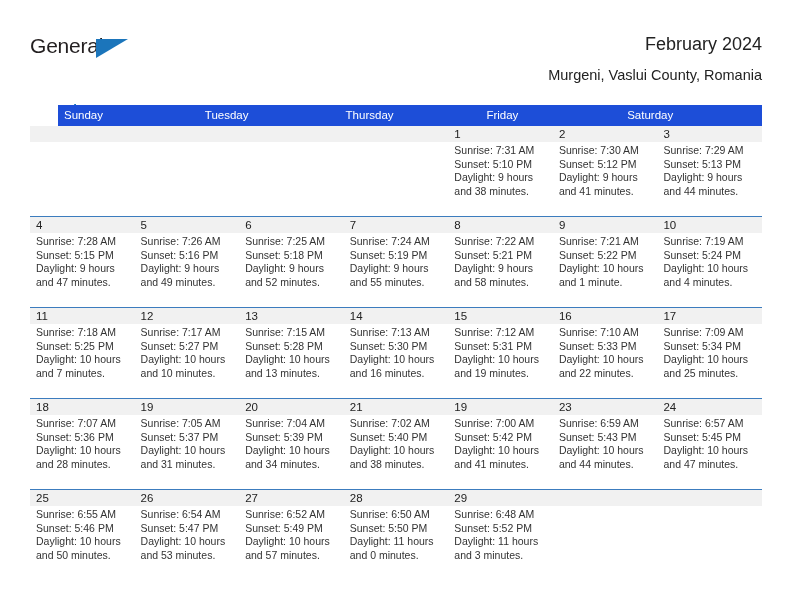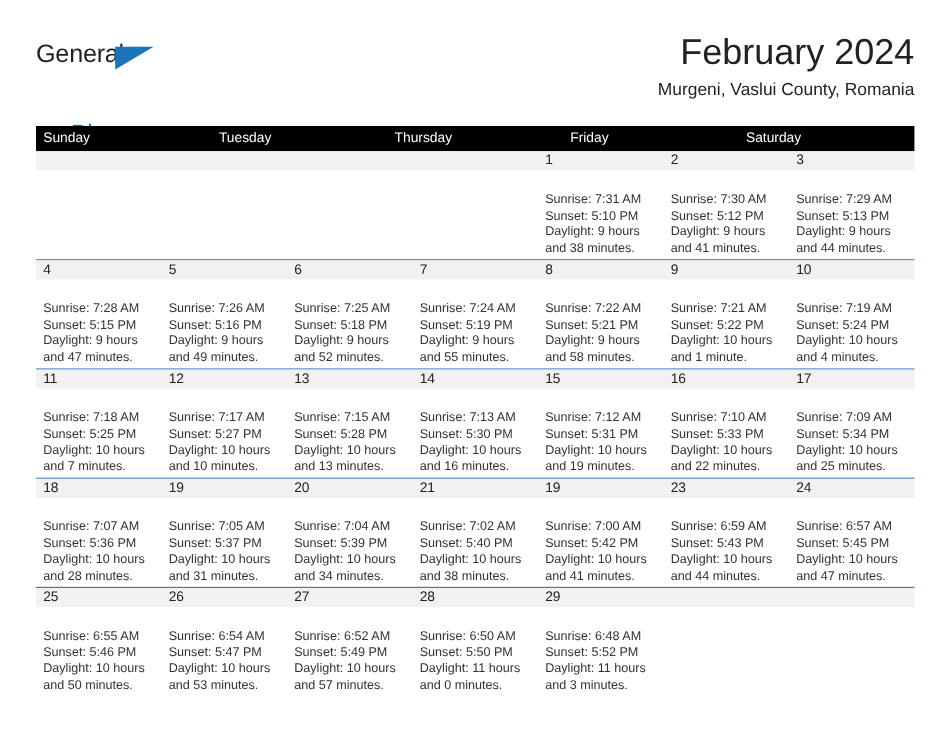--- a/index.html
+++ b/index.html
@@ -65,21 +65,21 @@
     font-family: "Liberation Sans", sans-serif;
     margin-top: 46px;
   }
   .title-block {
     position: absolute;
     right: 0;
     top: 0;
     text-align: right;
   }
   .cal-title {
-    font-size: 30px;
+    font-size: 18px;
     color: #222222;
     line-height: 32px;
     white-space: nowrap;
   }
   .cal-subtitle {
     font-size: 14.5px;
     color: #222222;
     line-height: 22px;
     margin-top: 4px;
     white-space: nowrap;
@@ -87,22 +87,23 @@
 
   
   .calendar {
     position: absolute;
     left: 30px;
     top: 105px;
     width: 732px;
   }
   .weekday-row {
     display: flex;
-    background: #000000;
+    background: #1d4ed8;
     height: 21px;
+    margin-left: 28px;
   }
   .weekday {
     flex: 1 1 0;
     color: #ffffff;
     font-size: 11.5px;
     line-height: 21px;
     padding-left: 6px;
     box-sizing: border-box;
     white-space: nowrap;
     overflow: hidden;
@@ -132,21 +133,20 @@
     background: #ffffff;
     height: 74px;
   }
   .detail {
     flex: 1 1 0;
     padding: 2px 6px 0 6px;
     box-sizing: border-box;
     font-size: 10.5px;
     line-height: 13.5px;
     color: #333333;
-    margin-top: 16px;
   }
   .detail div {
     white-space: nowrap;
   }
   .week-row.last .detail-band {
     height: 86px;
   }
 </style>
 </head>
 <body>

